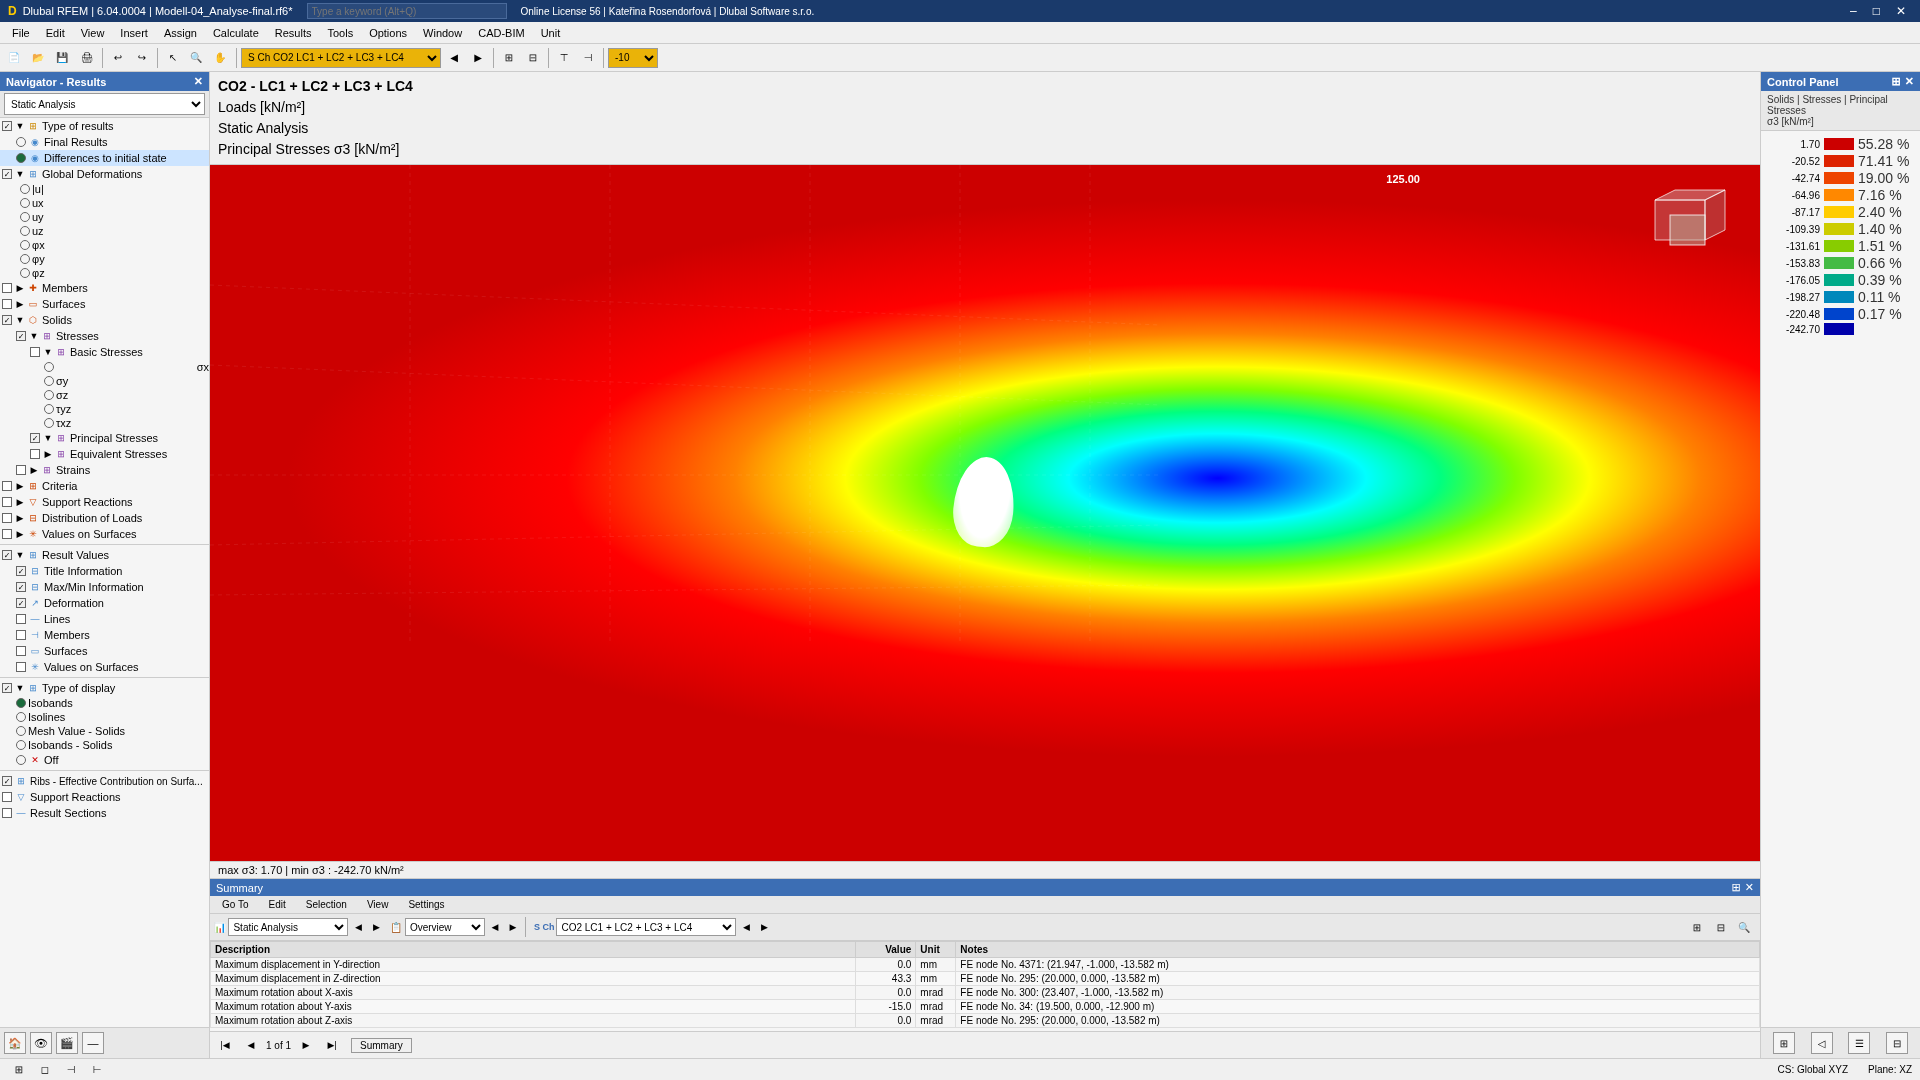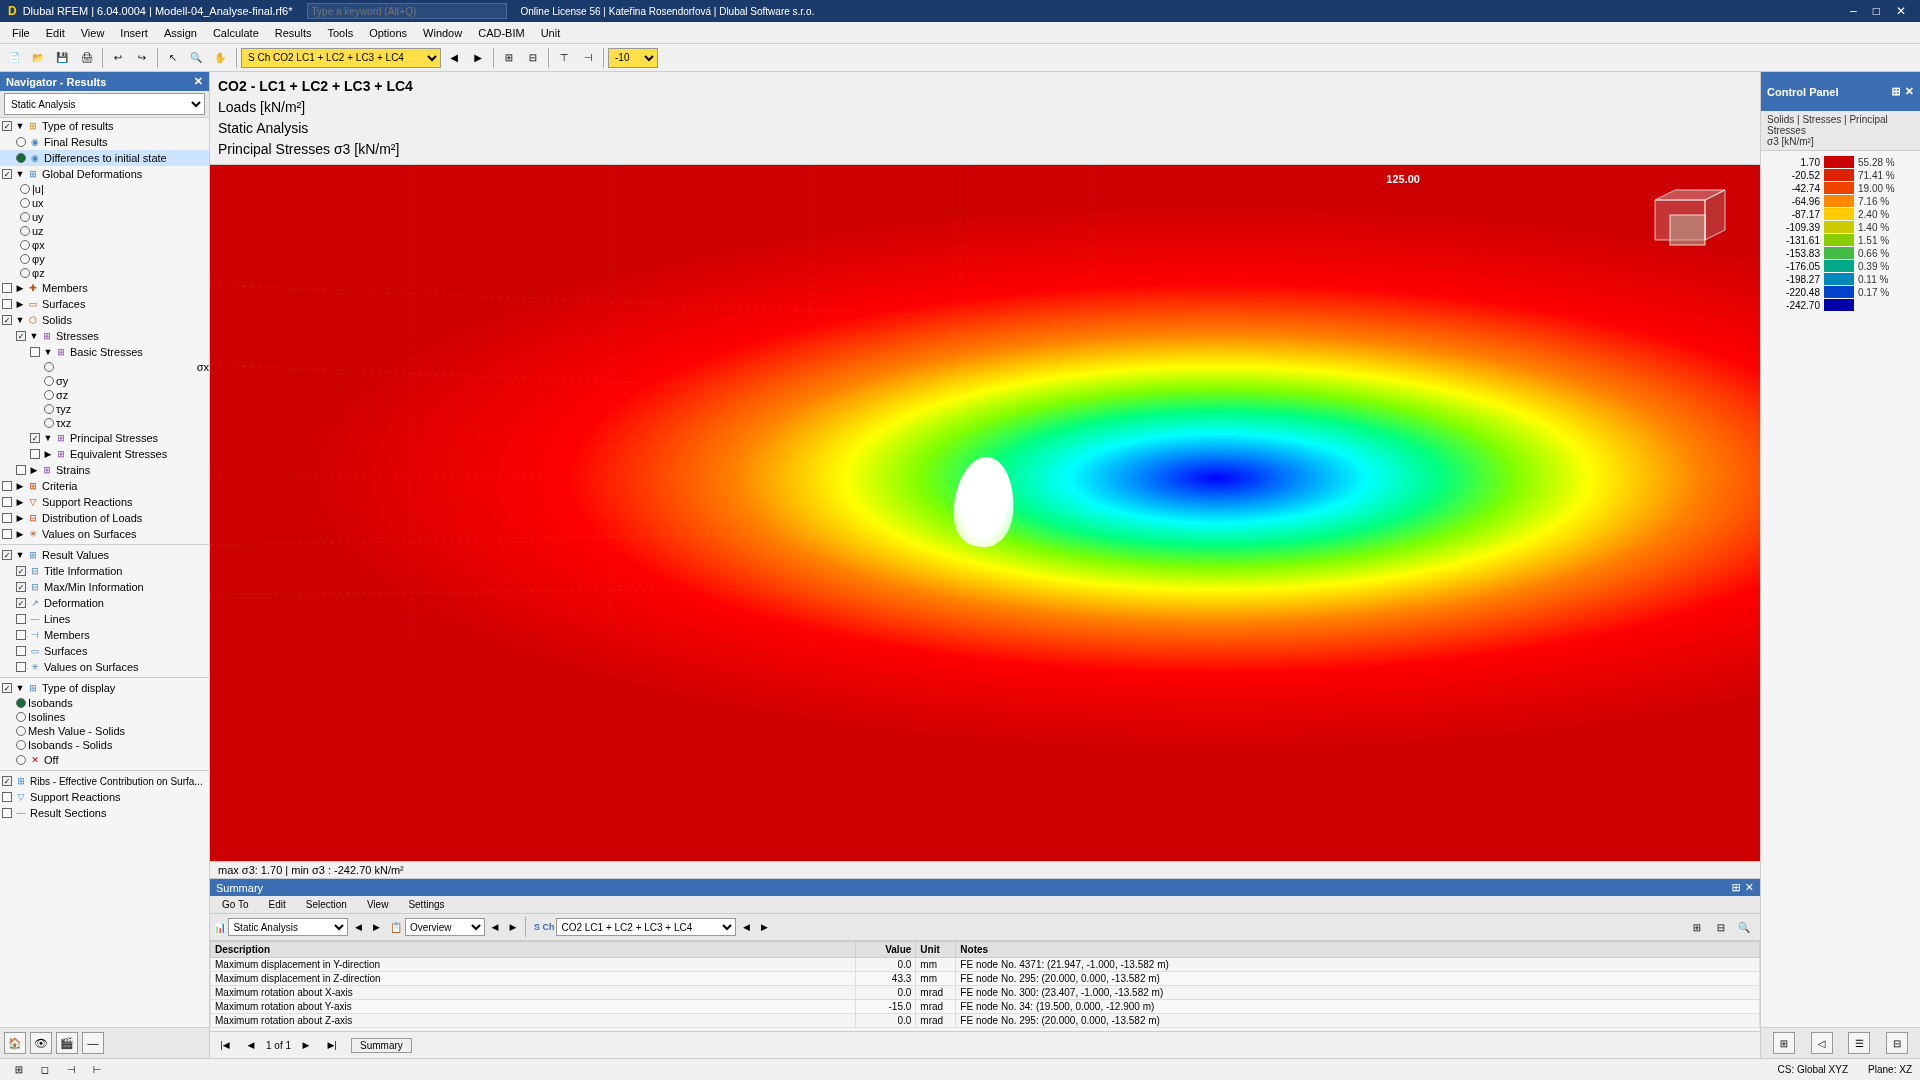--- a/index.html
+++ b/index.html
@@ -12,21 +12,21 @@
     .title-btn { color: white; cursor: pointer; padding: 0 6px; font-size: 12px; }
 
     
     #menu-bar { background: #f0f0f0; height: 22px; display: flex; align-items: center; padding: 0 4px; border-bottom: 1px solid #ccc; }
     .menu-item { padding: 2px 8px; cursor: pointer; font-size: 11px; }
 
     
     #toolbar { background: #f0f0f0; height: 28px; display: flex; align-items: center; padding: 0 4px; border-bottom: 1px solid #ccc; gap: 2px; flex-wrap: wrap; }
     .toolbar-btn { width: 22px; height: 22px; border: 1px solid transparent; background: transparent; cursor: pointer; display: flex; align-items: center; justify-content: center; font-size: 10px; }
     .toolbar-sep { width: 1px; height: 20px; background: #aaa; margin: 0 2px; }
-    .toolbar-combo { height: 20px; font-size: 10px; border: 1px solid #999; padding: 0 2px; background: #fde047; }
+    .toolbar-combo { height: 20px; font-size: 10px; border: 1px solid #999; padding: 0 2px; background: #eab308; }
 
     
     #main-layout { display: flex; height: calc(1080px - 22px - 22px - 28px - 22px); }
 
     
     #status-bar { background: #f0f0f0; height: 22px; display: flex; align-items: center; justify-content: flex-end; padding: 0 8px; border-top: 1px solid #ccc; font-size: 10px; gap: 20px; }
 
     
     #navigator { width: 210px; min-width: 210px; background: #f5f5f5; border-right: 1px solid #ccc; display: flex; flex-direction: column; overflow: hidden; }
     #navigator-header { background: #3c6eb4; color: white; padding: 3px 6px; font-size: 11px; font-weight: bold; display: flex; align-items: center; justify-content: space-between; }
@@ -59,27 +59,27 @@
     .sum-combo { height: 18px; font-size: 10px; border: 1px solid #999; background: white; }
     #summary-table { flex: 1; overflow-y: auto; }
     table { width: 100%; border-collapse: collapse; font-size: 10px; }
     th { background: #e0e0e0; padding: 2px 4px; border: 1px solid #ccc; text-align: left; font-weight: bold; }
     td { padding: 1px 4px; border: 1px solid #ddd; }
     tr:nth-child(even) { background: #f8f8f8; }
     #summary-footer { background: #f0f0f0; padding: 2px 4px; display: flex; align-items: center; gap: 4px; border-top: 1px solid #ccc; font-size: 10px; }
 
     
     #control-panel { width: 160px; min-width: 160px; background: #f5f5f5; border-left: 1px solid #ccc; display: flex; flex-direction: column; }
-    #cp-header { background: #3c6eb4; color: white; padding: 13px 6px; font-size: 11px; font-weight: bold; display: flex; align-items: center; justify-content: space-between; }
+    #cp-header { background: #3c6eb4; color: white; padding: 3px 6px; font-size: 11px; font-weight: bold; display: flex; align-items: center; justify-content: space-between; }
     #cp-subtitle { font-size: 10px; padding: 3px 6px; background: #e8e8e8; border-bottom: 1px solid #ccc; color: #333; }
     #cp-legend { padding: 4px; flex: 1; }
     .legend-row { display: flex; align-items: center; gap: 4px; margin: 1px 0; font-size: 10px; }
     .legend-color { width: 30px; height: 12px; flex-shrink: 0; }
     .legend-value { width: 55px; text-align: right; font-size: 10px; flex-shrink: 0; }
-    .legend-pct { font-size: 10px; color: #333; }
+    .legend-pct { font-size: 14px; color: #333; }
     #cp-footer-btns { display: flex; justify-content: space-around; padding: 4px; border-top: 1px solid #ccc; background: #e8e8e8; }
     .cp-btn { width: 22px; height: 22px; border: 1px solid #999; background: #f5f5f5; cursor: pointer; display: flex; align-items: center; justify-content: center; font-size: 10px; }
 
     
     #nav-bottom { padding: 4px; background: #e8e8e8; border-top: 1px solid #ccc; display: flex; gap: 4px; }
     .nav-bottom-btn { width: 22px; height: 22px; border: 1px solid #999; background: #f5f5f5; cursor: pointer; display: flex; align-items: center; justify-content: center; font-size: 11px; }
 
     
     .viz-bg {
       width: 100%;

